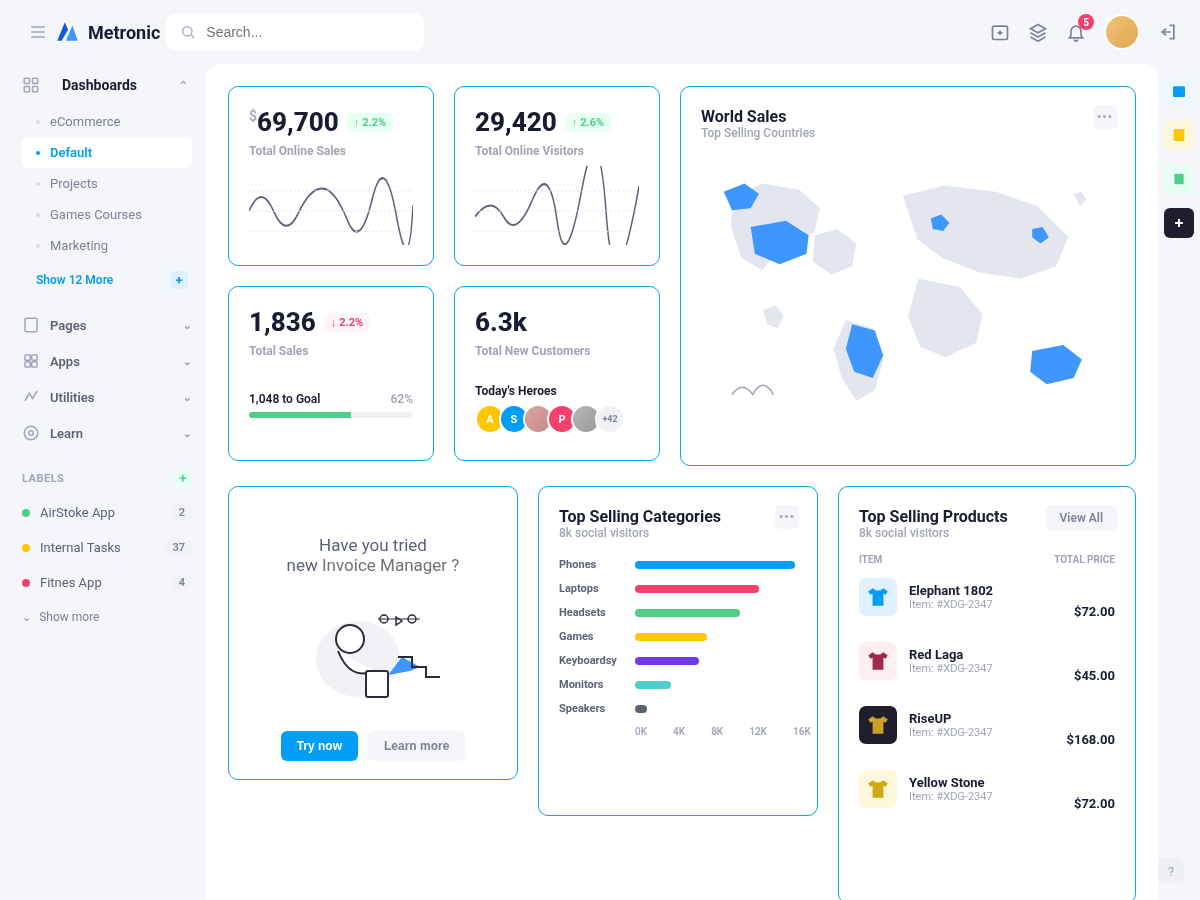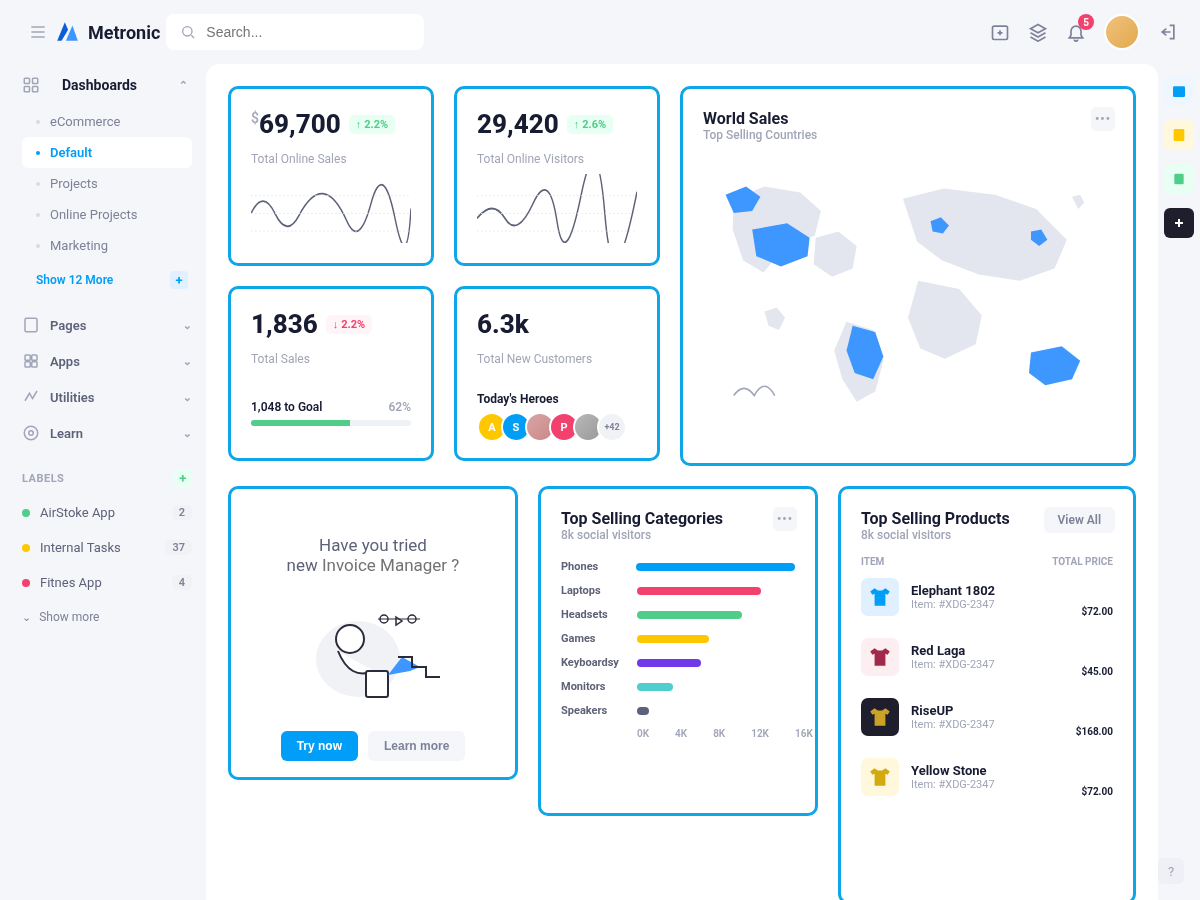--- a/index.html
+++ b/index.html
@@ -32,29 +32,29 @@
 .sb-nav .chev { margin-left: auto; color: #a1a5b7; }
 .sb-section-title { font-size: 11px; font-weight: 700; color: #a1a5b7; padding: 18px 0 8px; letter-spacing: 0.5px; display: flex; justify-content: space-between; align-items: center; }
 .sb-plus2 { width: 18px; height: 18px; background: #e8fff3; color: #50cd89; border-radius: 4px; display: flex; align-items: center; justify-content: center; font-weight: 700; font-size: 13px; }
 .sb-label { display: flex; align-items: center; gap: 10px; padding: 10px 0; font-size: 13px; color: #5e6278; cursor: pointer; }
 .sb-ldot { width: 8px; height: 8px; border-radius: 50%; }
 .sb-count { margin-left: auto; background: #f1f2f6; color: #7e8299; border-radius: 5px; padding: 1px 7px; font-size: 11px; font-weight: 600; }
 .sb-showmore { display: flex; align-items: center; gap: 8px; padding: 10px 0; font-size: 12px; color: #7e8299; cursor: pointer; }
 
 .main { flex: 1; background: #fff; border-radius: 14px; padding: 22px; display: flex; flex-direction: column; gap: 20px; overflow: hidden; }
 .row { display: flex; gap: 20px; }
-.card { background: #fff; border: 3px solid #0ea5e9; border-radius: 10px; padding: 20px; position: relative; }
+.card { background: #fff; border: 1px solid #0ea5e9; border-radius: 10px; padding: 20px; position: relative; }
 .kpi { width: 206px; height: 180px; display: flex; flex-direction: column; }
 .kpi-top { display: flex; align-items: center; gap: 8px; }
 .kpi-value { font-size: 26px; font-weight: 800; color: #181c32; }
 .kpi-value .cur { font-size: 14px; color: #a1a5b7; vertical-align: super; font-weight: 500; }
 .kpi-chip { font-size: 11px; font-weight: 700; padding: 3px 7px; border-radius: 5px; display: inline-flex; align-items: center; gap: 3px; }
 .chip-green { background: #e8fff3; color: #50cd89; }
 .chip-red { background: #fff5f8; color: #f1416c; }
-.kpi-label { font-size: 12px; color: #a1a5b7; font-weight: 400; margin-top: 13px; }
+.kpi-label { font-size: 12px; color: #a1a5b7; font-weight: 700; margin-top: 7px; }
 .spark { flex: 1; margin-top: 8px; }
 .spark svg { width: 100%; height: 100%; }
 .kpi2 { width: 206px; height: 175px; }
 .goal-row { display: flex; justify-content: space-between; font-size: 12px; font-weight: 600; margin-top: 34px; }
 .goal-bar { height: 6px; background: #eff2f5; border-radius: 3px; margin-top: 6px; overflow: hidden; }
 .goal-fill { height: 100%; background: #50cd89; }
 .heroes-title { font-size: 12px; font-weight: 700; margin-top: 26px; }
 .heroes { display: flex; margin-top: 6px; }
 .hcircle { width: 30px; height: 30px; border-radius: 50%; border: 2px solid #fff; margin-left: -6px; display: flex; align-items: center; justify-content: center; font-size: 11px; font-weight: 700; color: #fff; }
 .hcircle:first-child { margin-left: 0; }
@@ -75,21 +75,21 @@
 .axis { display: flex; padding-left: 76px; gap: 26px; font-size: 10px; color: #a1a5b7; font-weight: 600; margin-top: 6px; }
 
 .products-card { flex: 1; height: 418px; }
 .viewall { position: absolute; top: 18px; right: 18px; background: #f5f6fa; border-radius: 6px; padding: 6px 14px; font-size: 12px; font-weight: 600; color: #7e8299; cursor: pointer; }
 .ptable-h { display: flex; justify-content: space-between; font-size: 10px; font-weight: 700; color: #a1a5b7; margin-top: 14px; }
 .prow { display: flex; align-items: center; padding: 10px 0; }
 .pimg { width: 38px; height: 38px; border-radius: 7px; display: flex; align-items: center; justify-content: center; }
 .pinfo { margin-left: 12px; flex: 1; }
 .pname { font-size: 13px; font-weight: 700; }
 .psku { font-size: 11px; color: #a1a5b7; }
-.pprice { font-size: 10px; font-weight: 700; margin-top: 29px; }
+.pprice { font-size: 13px; font-weight: 700; margin-top: 29px; }
 
 .promo-card { width: 290px; height: 294px; text-align: center; display: flex; flex-direction: column; align-items: center; justify-content: center; }
 .promo-title { font-size: 17px; color: #5e6278; padding-top: 30px; }
 .promo-title strong { color: #737373; font-weight: 400; }
 .promo-illust { margin-top: 14px; }
 .promo-btns { margin-top: 18px; display: flex; gap: 10px; }
 .btn-primary { background: #009ef7; color: #fff; border: none; border-radius: 6px; padding: 8px 16px; font-size: 12px; font-weight: 600; cursor: pointer; }
 .btn-light { background: #f5f6fa; color: #7e8299; border: none; border-radius: 6px; padding: 8px 16px; font-size: 12px; font-weight: 600; cursor: pointer; }
 
 .rightbar { width: 42px; display: flex; flex-direction: column; align-items: center; gap: 14px; padding-top: 12px; }
@@ -164,21 +164,21 @@
         <div class="sb-item active">
           <span class="sb-dot"></span>
           <span>Default</span>
         </div>
         <div class="sb-item">
           <span class="sb-dot"></span>
           <span>Projects</span>
         </div>
         <div class="sb-item">
           <span class="sb-dot"></span>
-          <span>Online Projects</span>
+          <span>Games Courses</span>
         </div>
         <div class="sb-item">
           <span class="sb-dot"></span>
           <span>Marketing</span>
         </div>
       </div>
     <div class="sb-more">
       <span>Show 12 More</span>
       <span class="sb-plus">+</span>
     </div>

